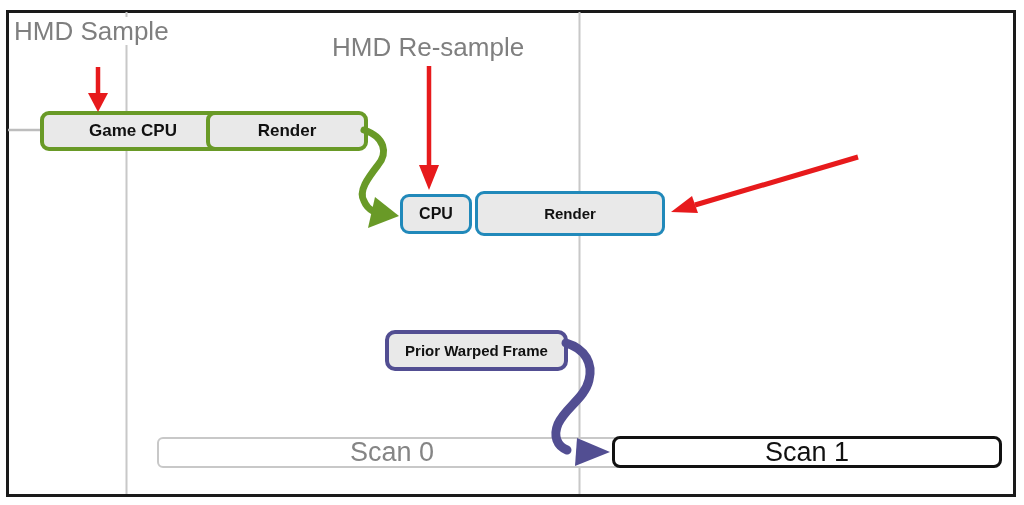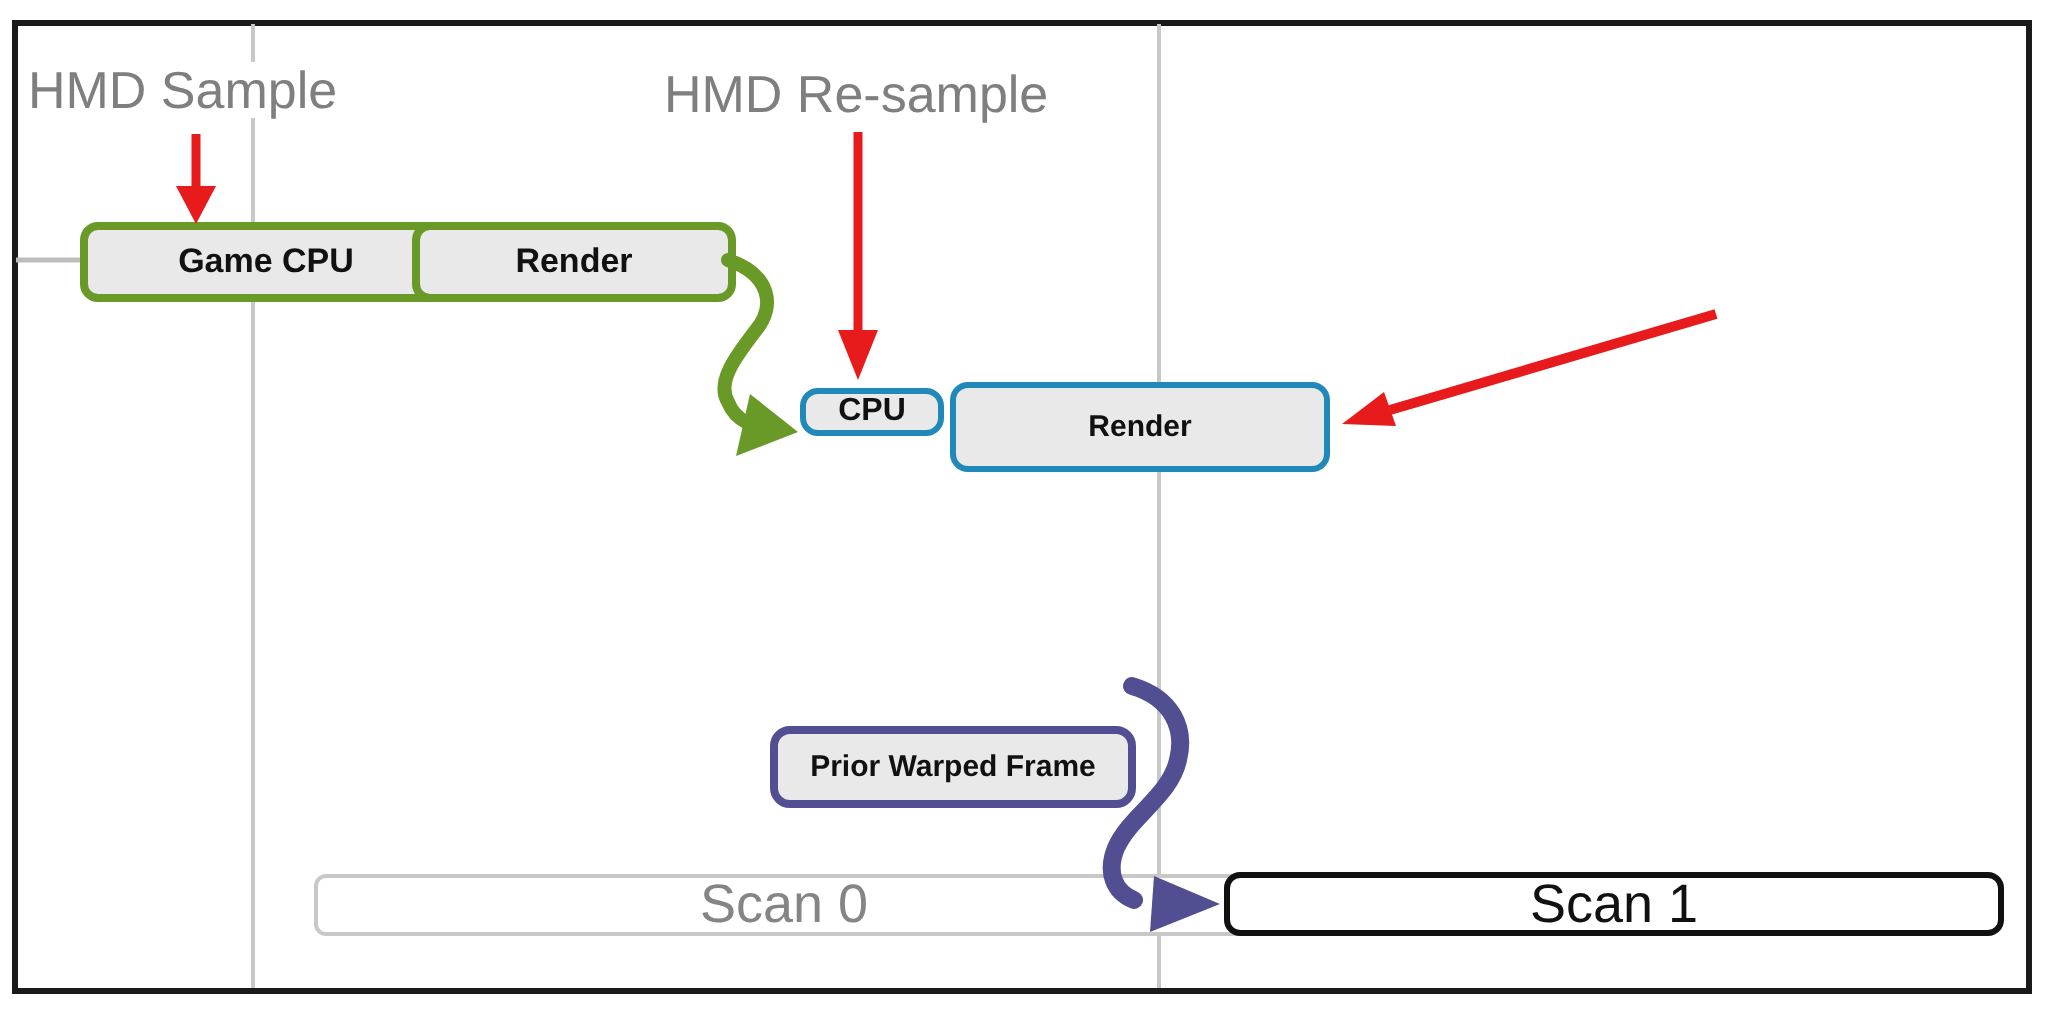--- a/index.html
+++ b/index.html
@@ -20,34 +20,34 @@
   .layer-arrows{z-index:3;}
   .labels{z-index:4;}
   .box{
     position:absolute;box-sizing:border-box;
     display:flex;align-items:center;justify-content:center;
     background:#e9e9e9;color:#111;font-weight:bold;text-align:center;
     z-index:2;
   }
   .box.green{border:4px solid #699a27;border-radius:9px;}
   .box.blue{border:3px solid #2189ba;border-radius:9px;}
-  .box.purple{border:4px solid #524e92;border-radius:10px;margin-top:33px;}
+  .box.purple{border:4px solid #524e92;border-radius:10px;}
   .box.scan{background:#ffffff;font-weight:normal;}
   #game-cpu{left:40px;top:111px;width:186px;height:40px;font-size:17px;}
   #render-first{left:206px;top:111px;width:162px;height:40px;font-size:17px;}
-  #cpu-resample{left:400px;top:194px;width:72px;height:24px;font-size:16px;}
+  #cpu-resample{left:400px;top:194px;width:72px;height:40px;font-size:16px;}
   #render-warp{left:475px;top:191px;width:190px;height:45px;font-size:15px;}
   #prior-warped{left:385px;top:330px;width:183px;height:41px;font-size:15px;}
   #scan0{left:157px;top:437px;width:470px;height:31px;border:2px solid #c8c8c8;border-radius:6px;color:#858585;font-size:27px;}
   #scan1{left:612px;top:436px;width:390px;height:32px;border:3px solid #111111;border-radius:8px;color:#111111;font-size:27px;}
   .float-label{
     position:absolute;background:#ffffff;color:#7f7f7f;
     font-size:26px;line-height:28px;padding:0 3px;white-space:nowrap;z-index:4;
   }
-  #hmd-sample{left:11px;top:31px;}
+  #hmd-sample{left:11px;top:17px;}
   #hmd-resample{left:329px;top:33px;}
   #warped-note{
     position:absolute;left:864px;top:134px;z-index:4;
     color:#e71a1c;font-weight:bold;font-size:19px;line-height:20px;white-space:nowrap;
   }
 </style>
 </head>
 <body>
 
 <div class="stage">

